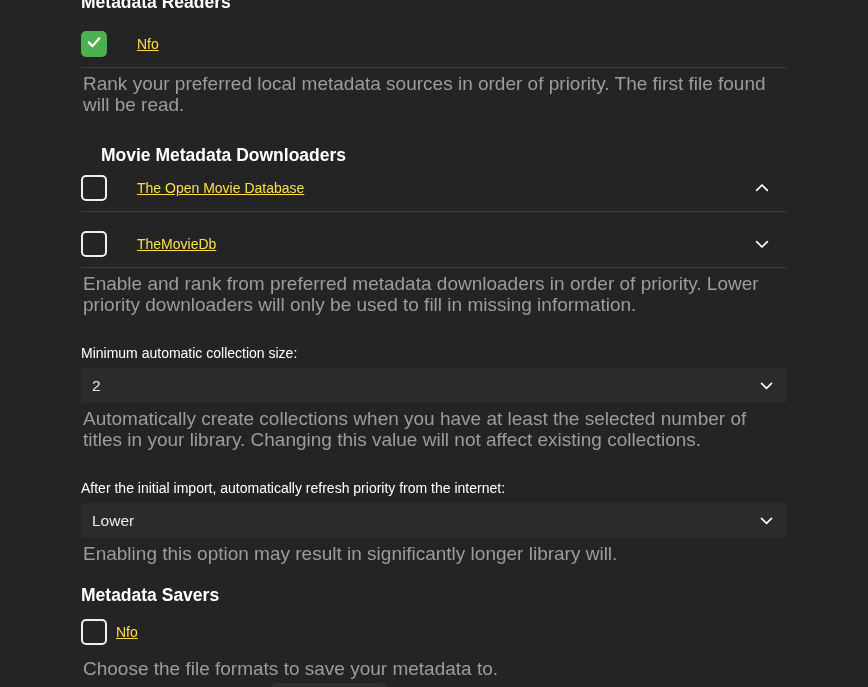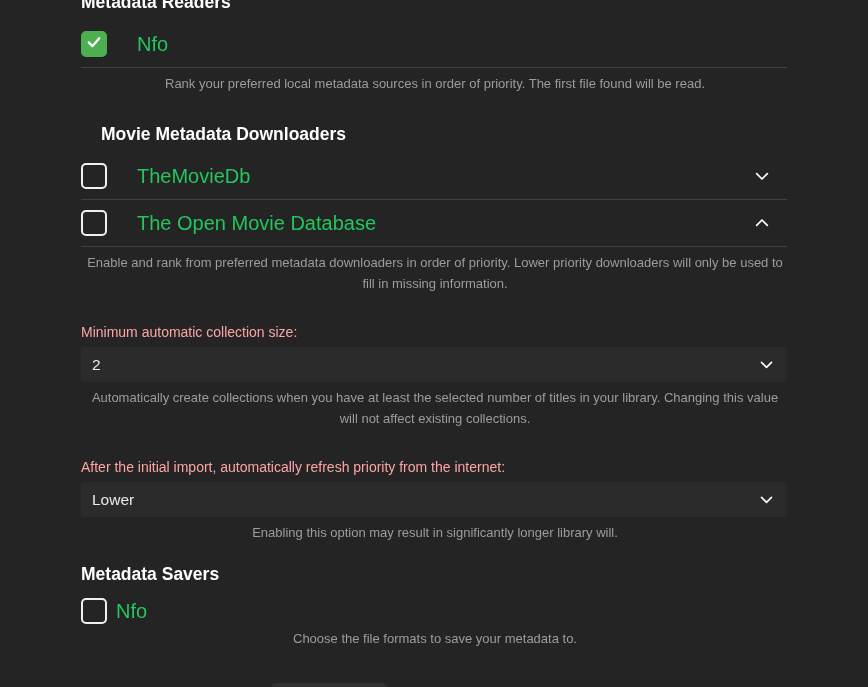--- a/index.html
+++ b/index.html
@@ -37,38 +37,38 @@
     border-radius:5px;
     background:transparent;
     flex-shrink:0;
     display:flex;align-items:center;justify-content:center;
   }
   .checkbox.checked{
     background:#4caf50;
     border-color:#4caf50;
   }
   .row-label{
-    color:#22c55e;
-    font-size:20px;
+    color:#fde047;
+    font-size:14px;
     margin-left:30px;
     flex:1;
+    text-decoration:underline;
   }
   .chevron{
     margin-right:17px;
     display:flex;align-items:center;
   }
   .help{
     color:#9c9c9c;
-    font-size:13px;
+    font-size:19px;
     line-height:21px;
     margin:5px 0 0 2px;
-    text-align:center;
   }
   .field-label{
-    color:#fca5a5;
+    color:#ffffff;
     font-size:14px;
     line-height:18px;
     margin:29px 0 0 0;
   }
   .select{
     margin-top:6px;
     height:35px;
     box-sizing:border-box;
     background:#2b2b2c;
     border-radius:3px;
@@ -82,21 +82,21 @@
     color:#eaeaea;
     font-size:15.5px;
   }
   .plain-check-row{
     margin-top:14px;
     display:flex;
     align-items:center;
     height:26px;
   }
   .plain-check-row .row-label{margin-left:9px;flex:none;}
-  #help-savers{margin-top:4px;}
+  #help-savers{margin-top:13px;}
   #partial-save-button{
     position:absolute;
     left:271px;
     top:683px;
     width:116px;
     height:10px;
     background:#2f3030;
     border-radius:5px 5px 0 0;
   }
 </style>
@@ -115,36 +115,36 @@
         </svg>
       </span>
     </span>
     <span class="row-label">Nfo</span>
   </div>
 
   <div class="help">Rank your preferred local metadata sources in order of priority. The first file found will be read.</div>
 
   <h2 class="section-title" id="title-downloaders">Movie Metadata Downloaders</h2>
 
+  <div class="list-row" id="row-omdb">
+    <span class="checkbox"></span>
+    <span class="row-label">The Open Movie Database</span>
+    <span class="chevron">
+      <svg width="16" height="16" viewBox="0 0 24 24">
+        <path d="M4 15.5l8-8 8 8" stroke="#ffffff" stroke-width="2.6" fill="none" stroke-linecap="round" stroke-linejoin="round"></path>
+      </svg>
+    </span>
+  </div>
+
   <div class="list-row" id="row-tmdb">
     <span class="checkbox"></span>
     <span class="row-label">TheMovieDb</span>
     <span class="chevron">
       <svg width="16" height="16" viewBox="0 0 24 24">
         <path d="M4 8.5l8 8 8-8" stroke="#ffffff" stroke-width="2.6" fill="none" stroke-linecap="round" stroke-linejoin="round"></path>
-      </svg>
-    </span>
-  </div>
-
-  <div class="list-row" id="row-omdb">
-    <span class="checkbox"></span>
-    <span class="row-label">The Open Movie Database</span>
-    <span class="chevron">
-      <svg width="16" height="16" viewBox="0 0 24 24">
-        <path d="M4 15.5l8-8 8 8" stroke="#ffffff" stroke-width="2.6" fill="none" stroke-linecap="round" stroke-linejoin="round"></path>
       </svg>
     </span>
   </div>
 
   <div class="help">Enable and rank from preferred metadata downloaders in order of priority. Lower priority downloaders will only be used to fill in missing information.</div>
 
   <div class="field-label">Minimum automatic collection size:</div>
 
   <div class="select">
     <span class="value">2</span>

